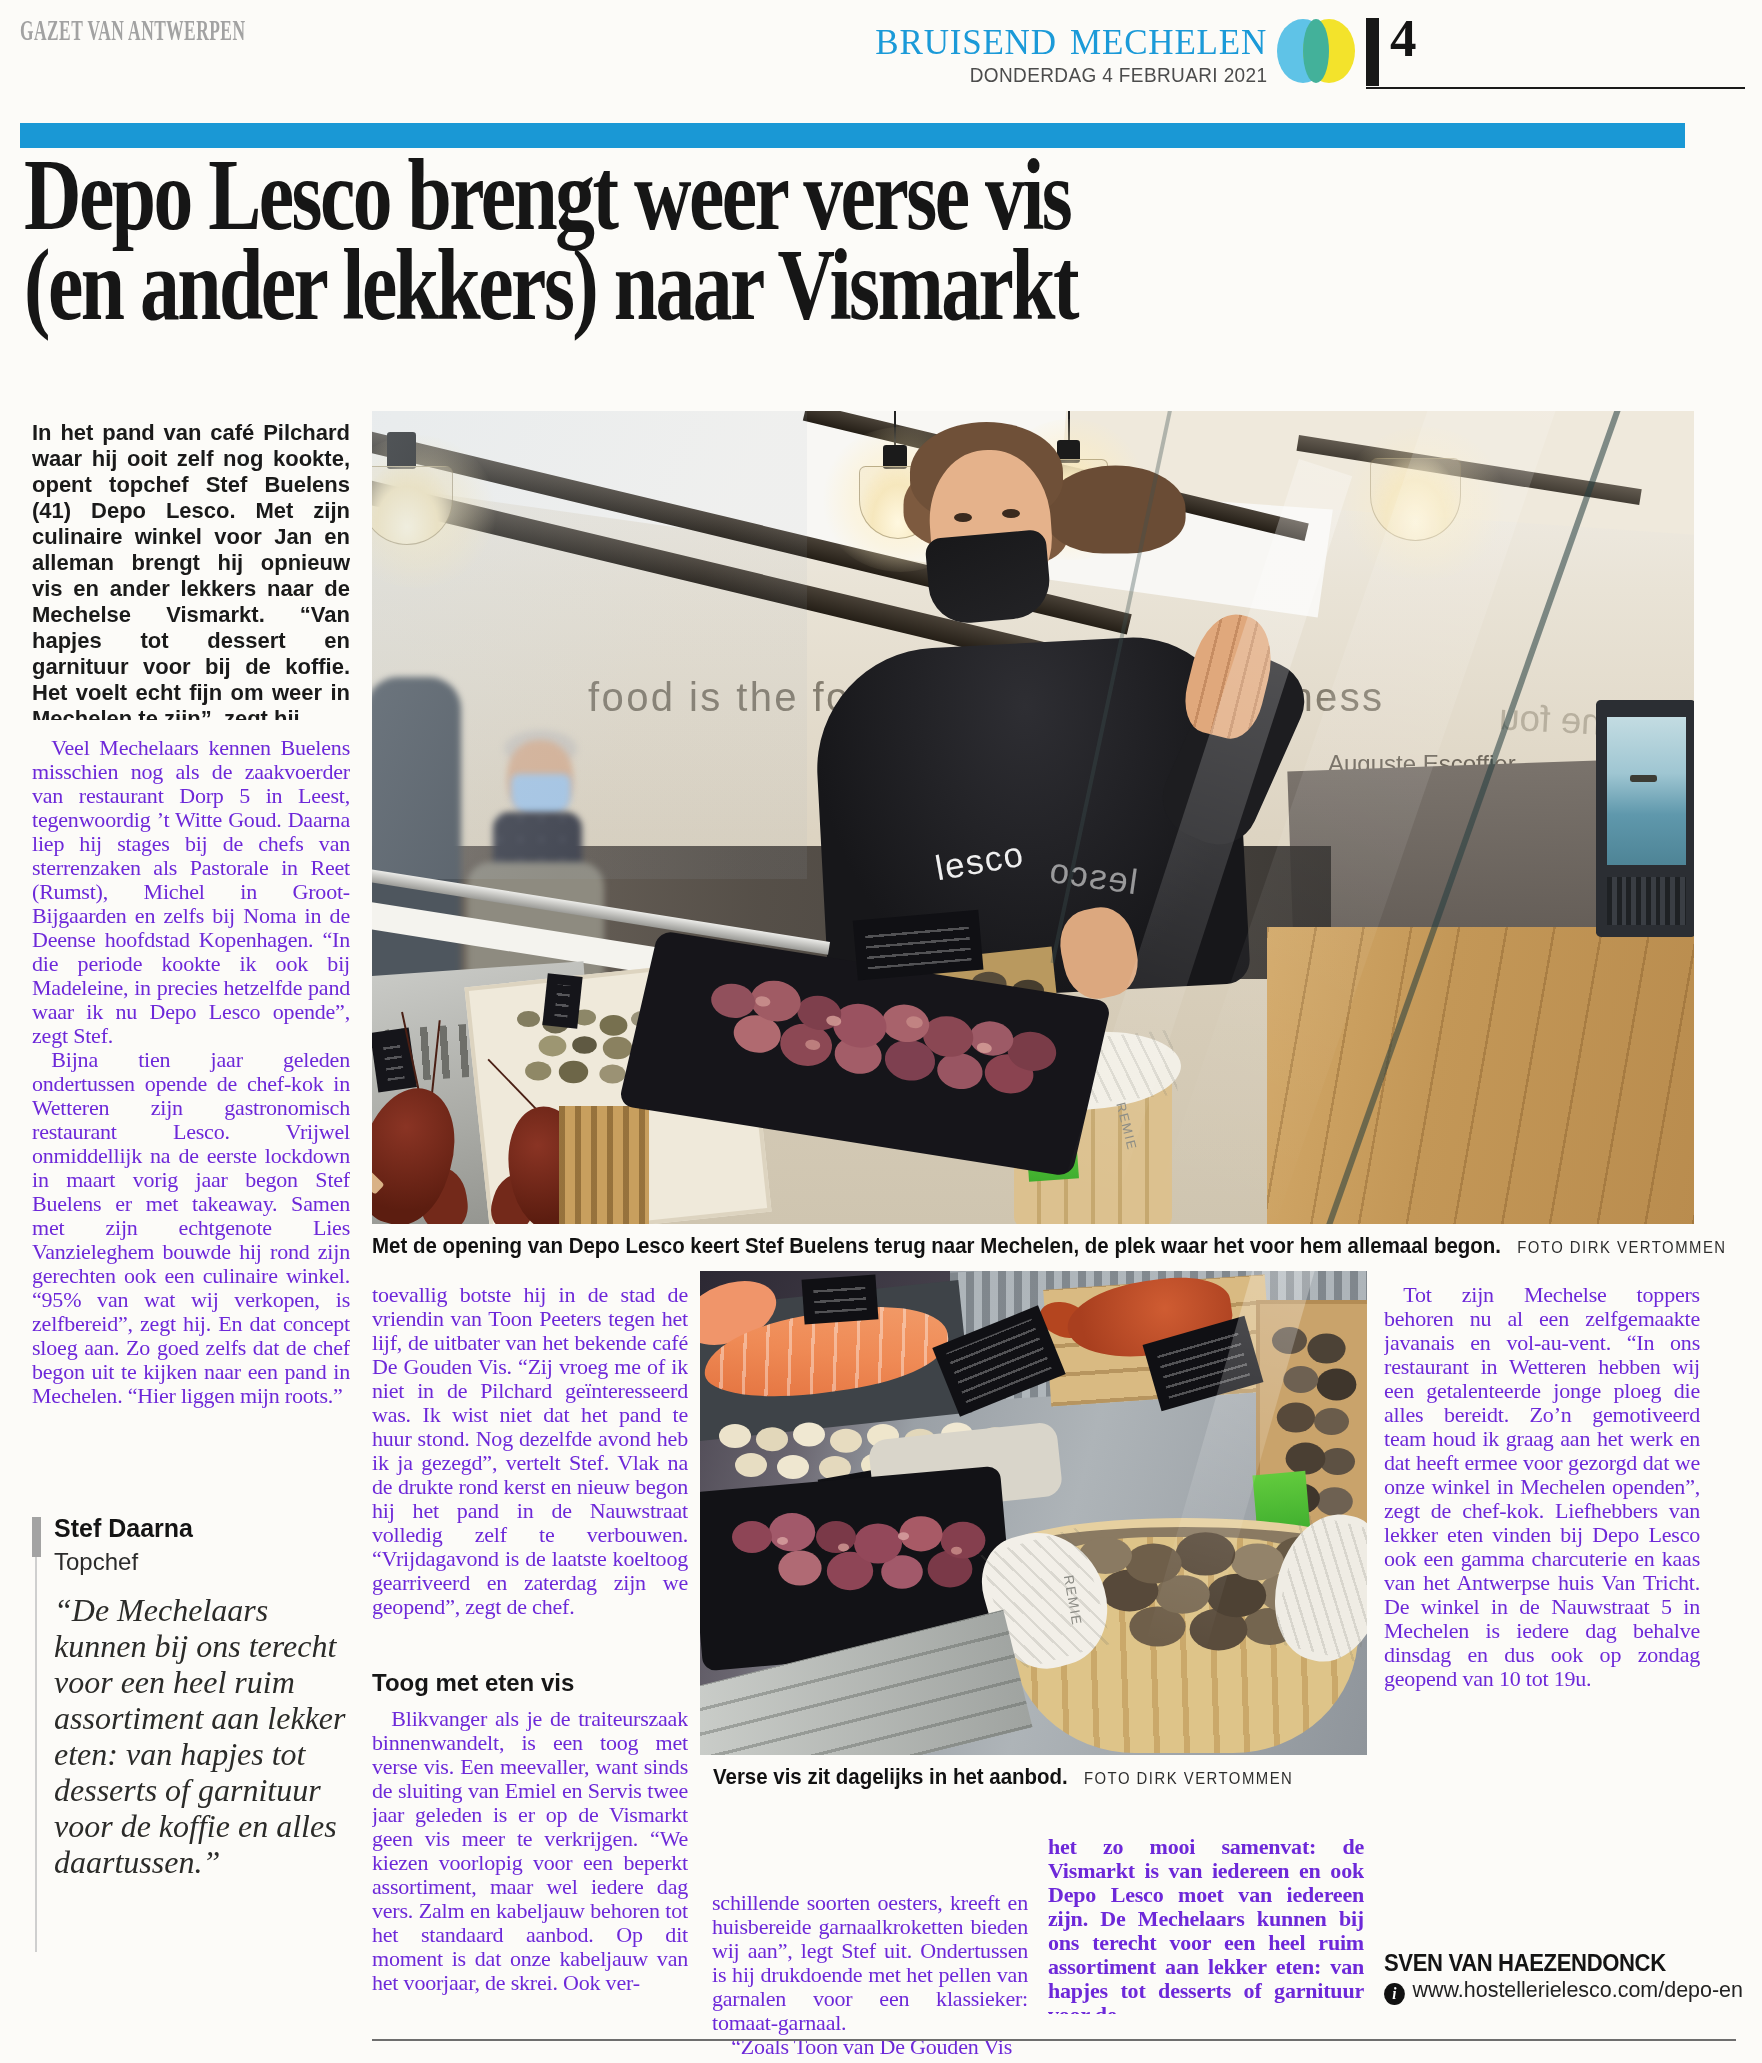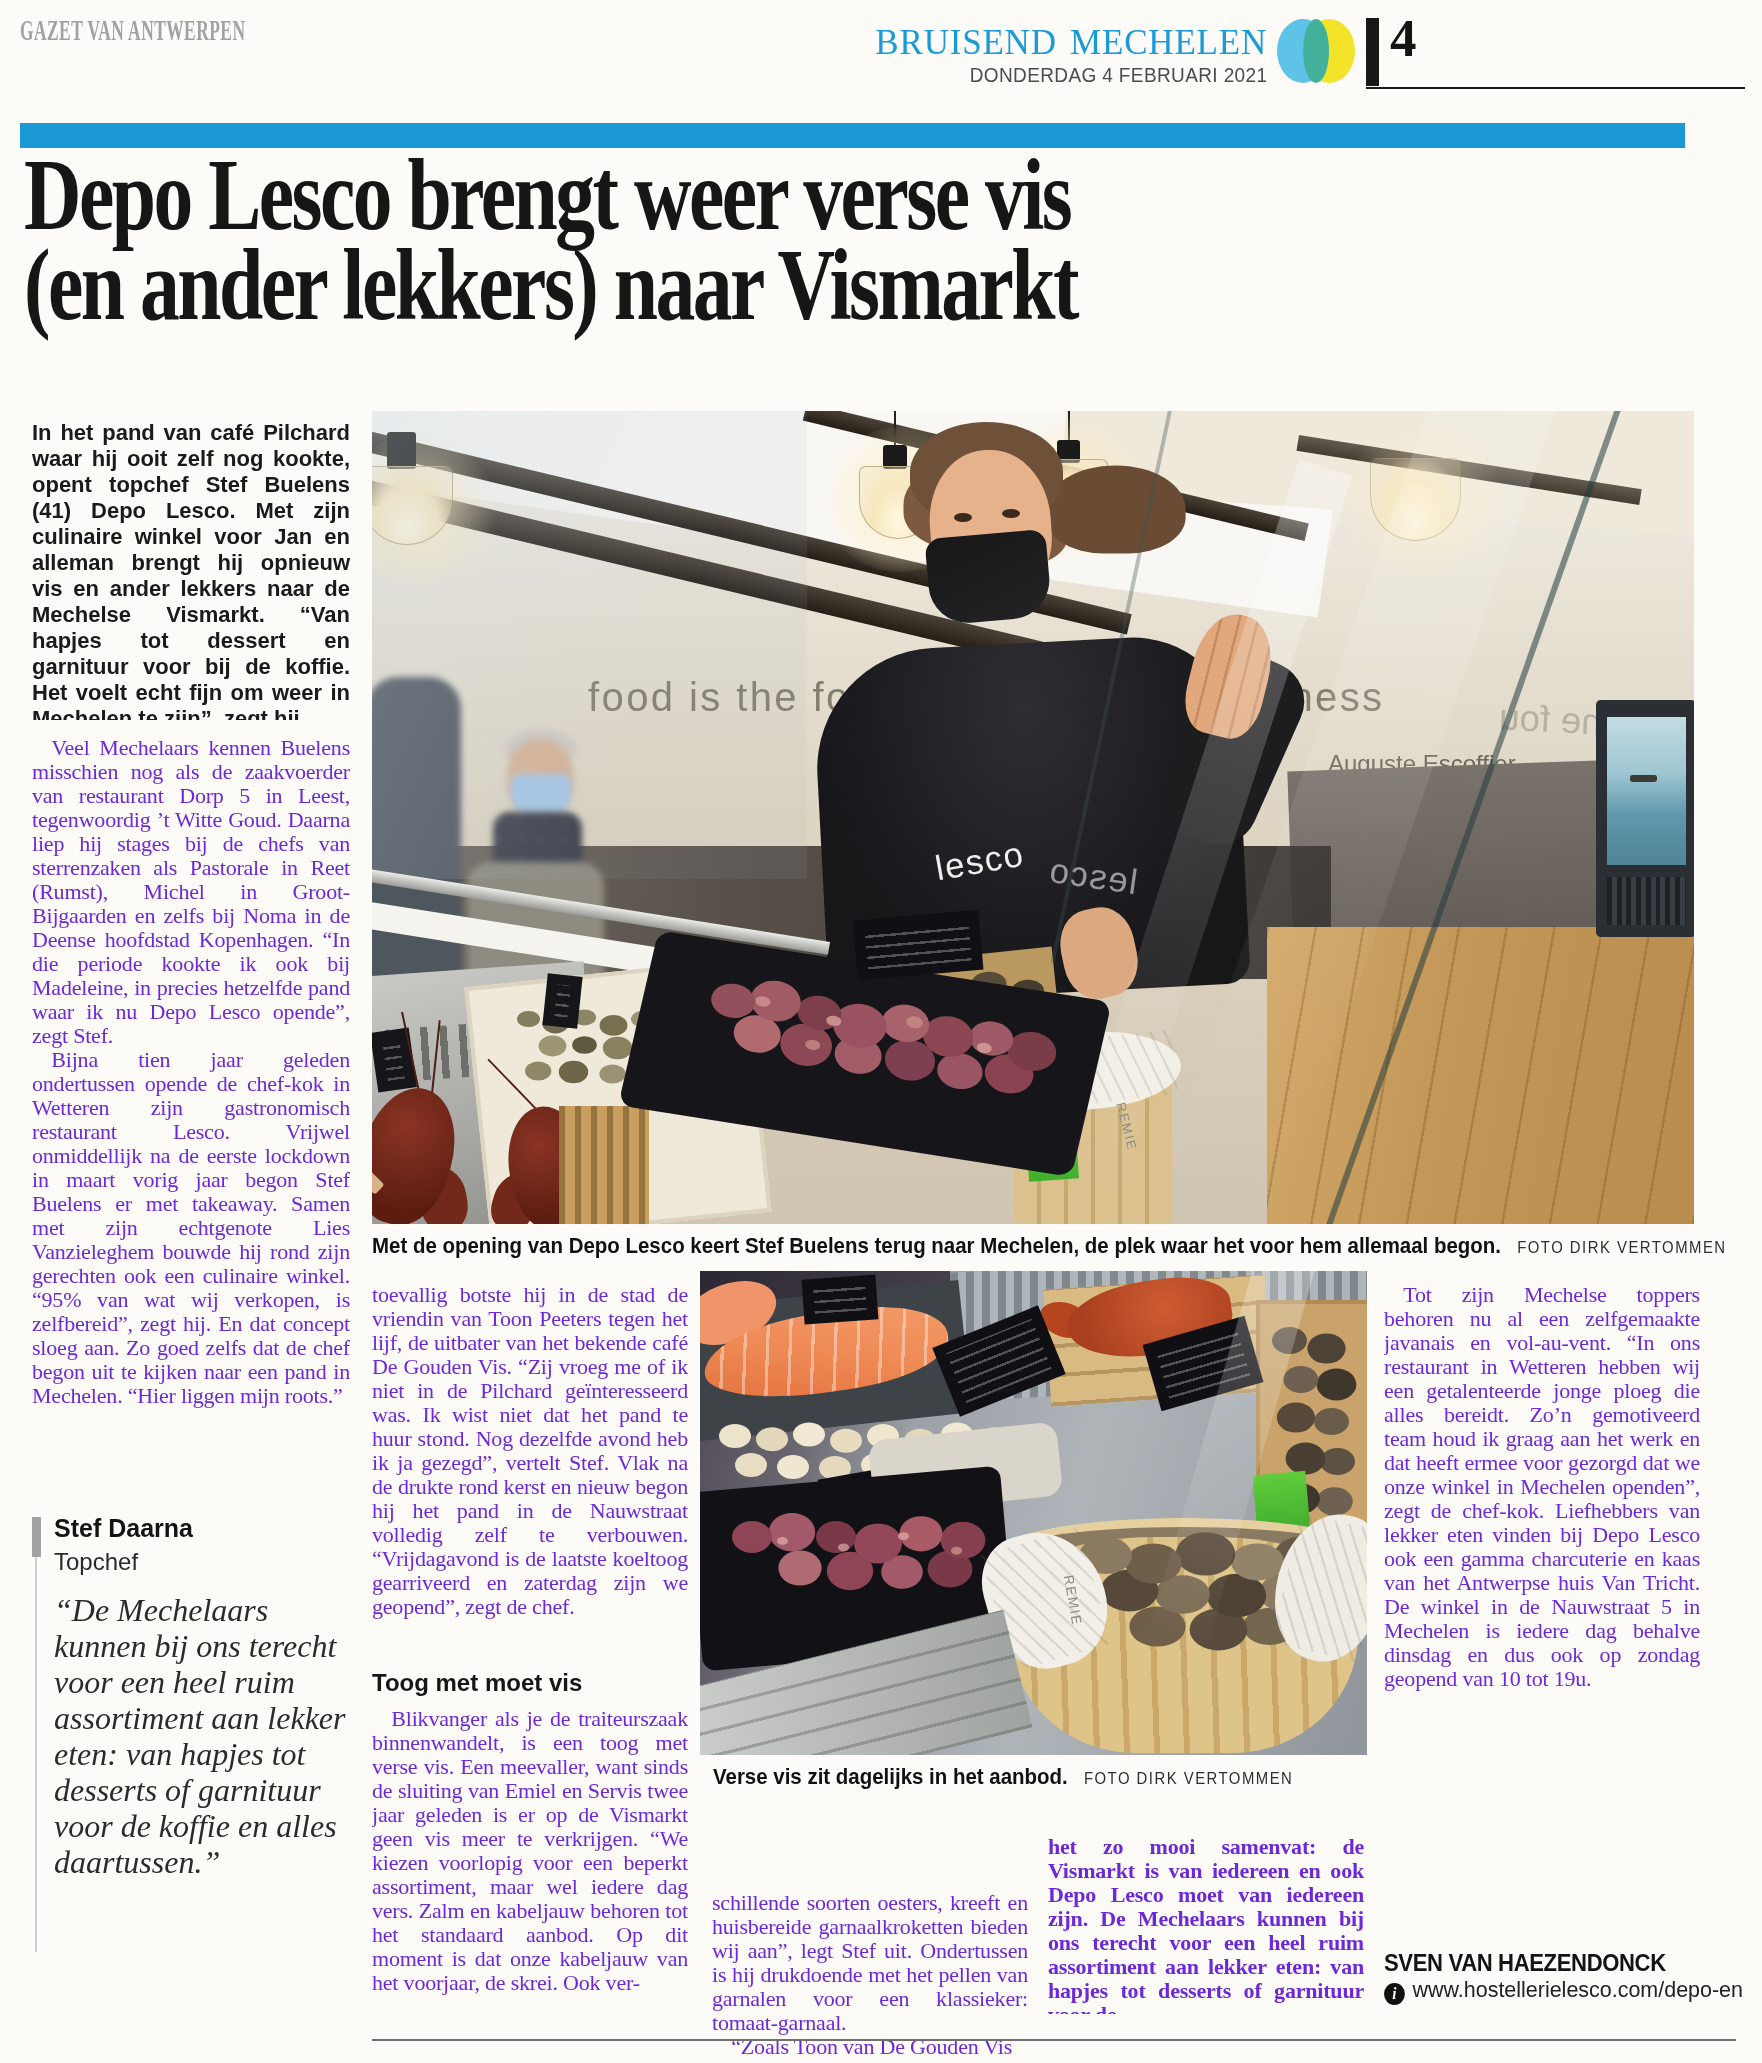--- a/index.html
+++ b/index.html
@@ -410,21 +410,21 @@
 </div>
 
 <div class="a caption cap1">
   <span>Met de opening van Depo Lesco keert Stef Buelens terug naar Mechelen, de plek waar het voor hem allemaal begon.</span>
   <span class="credit">FOTO DIRK VERTOMMEN</span>
 </div>
 
 <div class="a bodycol c2">
   <p class="ni">toevallig botste hij in de stad de vriendin van Toon Peeters tegen het lijf, de uitbater van het bekende café De Gouden Vis. “Zij vroeg me of ik niet in de Pilchard geïnteresseerd was. Ik wist niet dat het pand te huur stond. Nog dezelfde avond heb ik ja gezegd”, vertelt Stef. Vlak na de drukte rond kerst en nieuw begon hij het pand in de Nauwstraat volledig zelf te verbouwen. “Vrijdagavond is de laatste koeltoog gearriveerd en zaterdag zijn we geopend”, zegt de chef.</p>
 </div>
-<div class="a subhead">Toog met moet vis</div>
+<div class="a subhead">Toog met eten vis</div>
 <div class="a bodycol c2b">
   <p>Blikvanger als je de traiteurszaak binnenwandelt, is een toog met verse vis. Een meevaller, want sinds de sluiting van Emiel en Servis twee jaar geleden is er op de Vismarkt geen vis meer te verkrijgen. “We kiezen voorlopig voor een beperkt assortiment, maar wel iedere dag vers. Zalm en kabeljauw behoren tot het standaard aanbod. Op dit moment is dat onze kabeljauw van het voorjaar, de skrei. Ook ver-</p>
 </div>
 
 <div class="a ph2">
   <div class="a p2grille"></div>
   <div class="a p2dark"></div>
   <div class="a p2stray"></div>
   <div class="a p2salmon2"></div>
   <div class="a p2salmon"></div>

